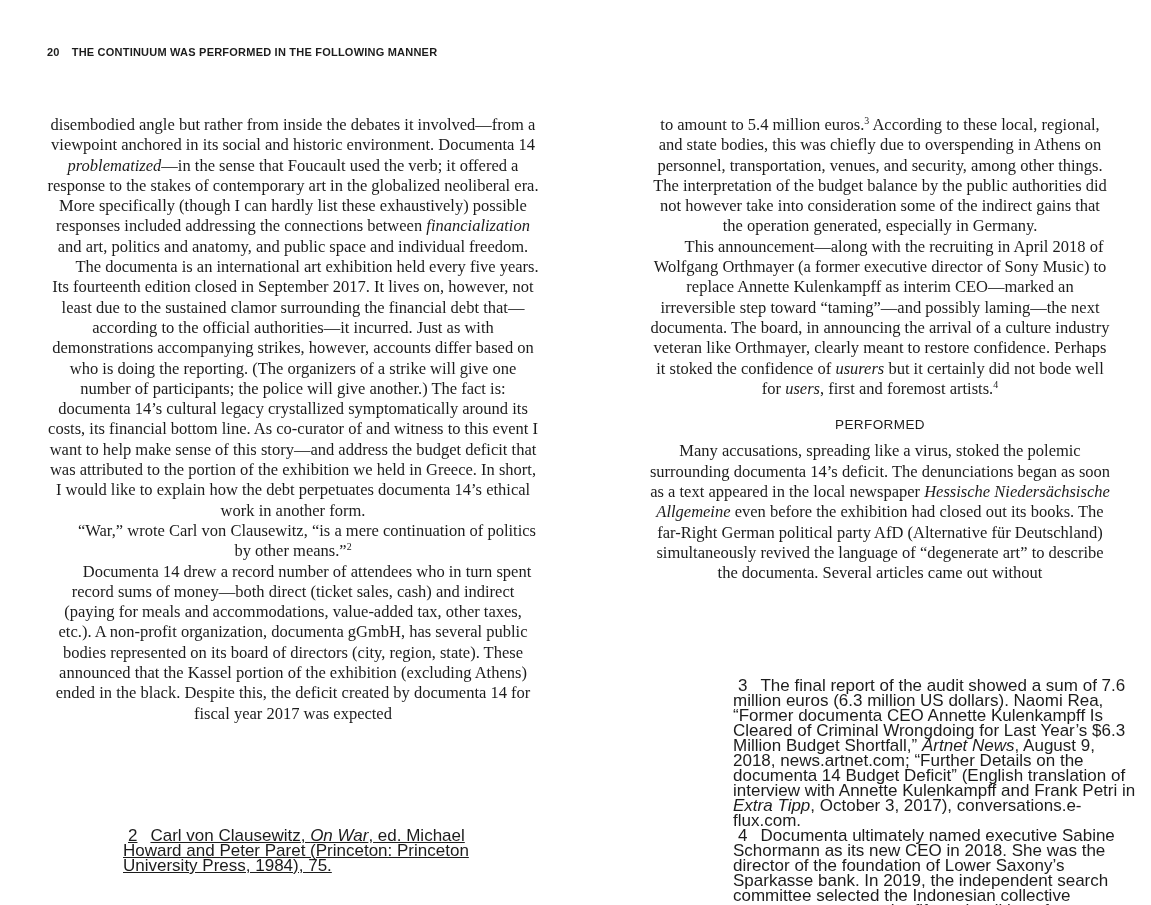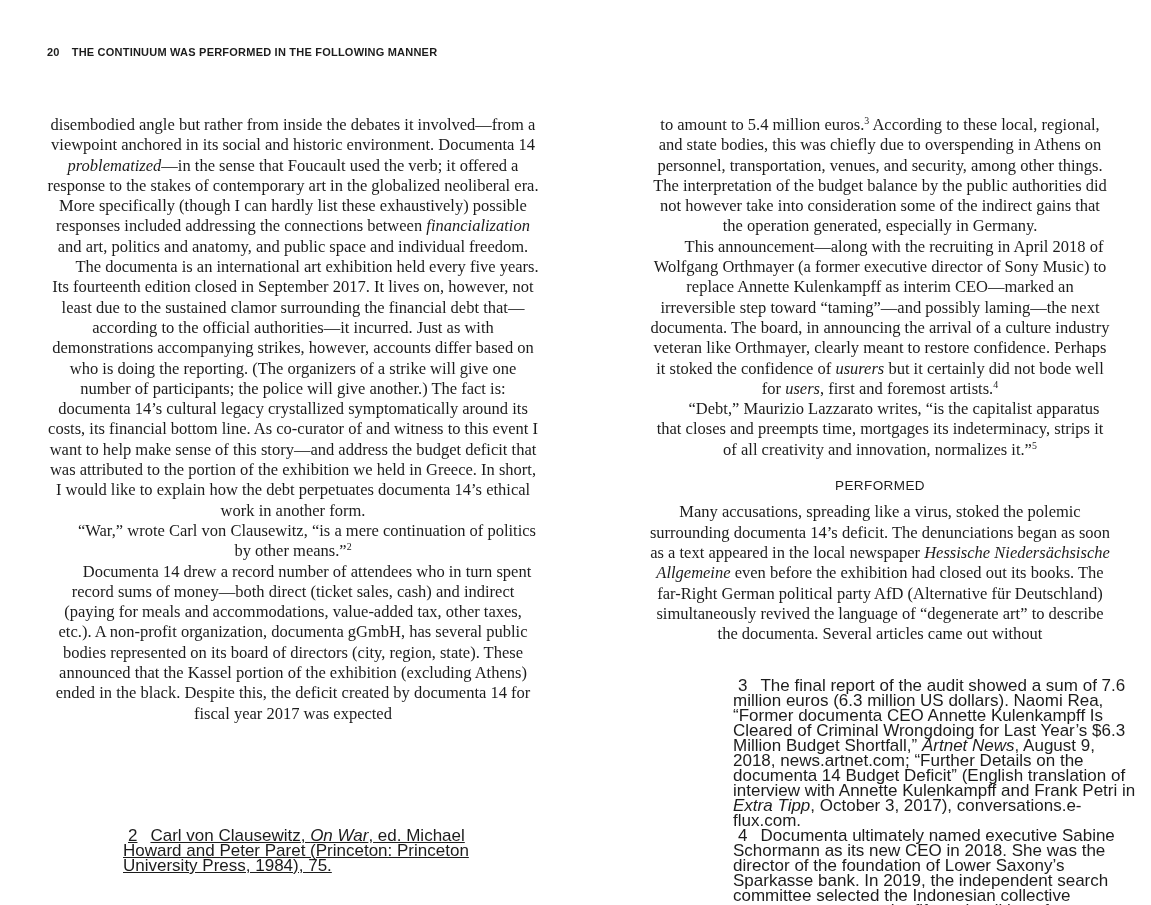--- a/index.html
+++ b/index.html
@@ -74,21 +74,20 @@
     <div class="footnotes">
         <p class="footnote"><span class="fn-num">2</span>Carl von Clausewitz, <em>On War</em>, ed. Michael Howard and Peter Paret (Princeton: Princeton University Press, 1984), 75.</p>
       </div>
   </section>
 
   <section class="page page-right">
     <div class="content">
       <div>
           <p class="para">to amount to 5.4 million euros.<sup>3</sup> According to these local, regional, and state bodies, this was chiefly due to overspending in Athens on personnel, transportation, venues, and security, among other things. The interpretation of the budget balance by the public authorities did not however take into consideration some of the indirect gains that the operation generated, especially in Germany.</p>
           <p class="para indent">This announcement—along with the recruiting in April 2018 of Wolfgang Orthmayer (a former executive director of Sony Music) to replace Annette Kulenkampff as interim CEO—marked an irreversible step toward “taming”—and possibly laming—the next documenta. The board, in announcing the arrival of a culture industry veteran like Orthmayer, clearly meant to restore confidence. Perhaps it stoked the confidence of <em>usurers</em> but it certainly did not bode well for <em>users</em>, first and foremost artists.<sup>4</sup></p>
-          <p class="para indent">“Debt,” Maurizio Lazzarato writes, “is the capitalist apparatus that closes and preempts time, mortgages its indeterminacy, strips it of all creativity and innovation, normalizes it.”<sup>5</sup></p>
         </div>
       <h2 class="section-heading">PERFORMED</h2>
       <div>
           <p class="para">Many accusations, spreading like a virus, stoked the polemic surrounding documenta 14’s deficit. The denunciations began as soon as a text appeared in the local newspaper <em>Hessische Niedersächsische Allgemeine</em> even before the exhibition had closed out its books. The far-Right German political party AfD (Alternative für Deutschland) simultaneously revived the language of “degenerate art” to describe the documenta. Several articles came out without</p>
         </div>
     </div>
     <div class="footnotes">
         <p class="footnote"><span class="fn-num">3</span>The final report of the audit showed a sum of 7.6 million euros (6.3 million US dollars). Naomi Rea, “Former documenta CEO Annette Kulenkampff Is Cleared of Criminal Wrongdoing for Last Year’s $6.3 Million Budget Shortfall,” <em>Artnet News</em>, August 9, 2018, news.artnet.com; “Further Details on the documenta 14 Budget Deficit” (English translation of interview with Annette Kulenkampff and Frank Petri in <em>Extra Tipp</em>, October 3, 2017), conversations.e-flux.com.</p>
         <p class="footnote"><span class="fn-num">4</span>Documenta ultimately named executive Sabine Schormann as its new CEO in 2018. She was the director of the foundation of Lower Saxony’s Sparkasse bank. In 2019, the independent search committee selected the Indonesian collective ruangrupa to curate the fifteenth edition of documenta.</p>
         <p class="footnote"><span class="fn-num">5</span>Maurizio Lazzarato, <em>Governing by Debt</em>, trans. Joshua David Jordan (South Pasadena: Semiotext(e), 2015), 87.</p>

